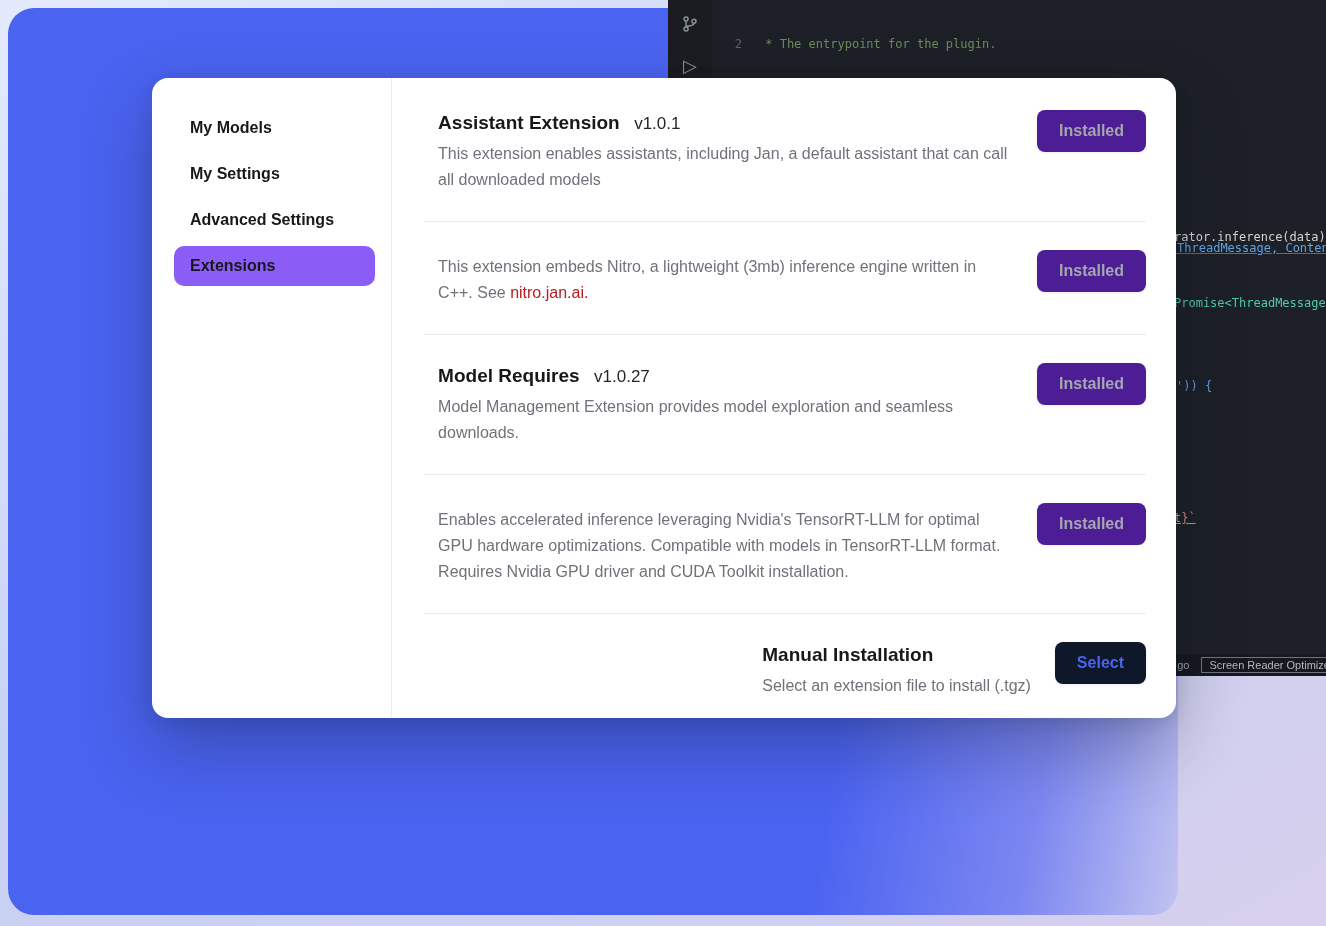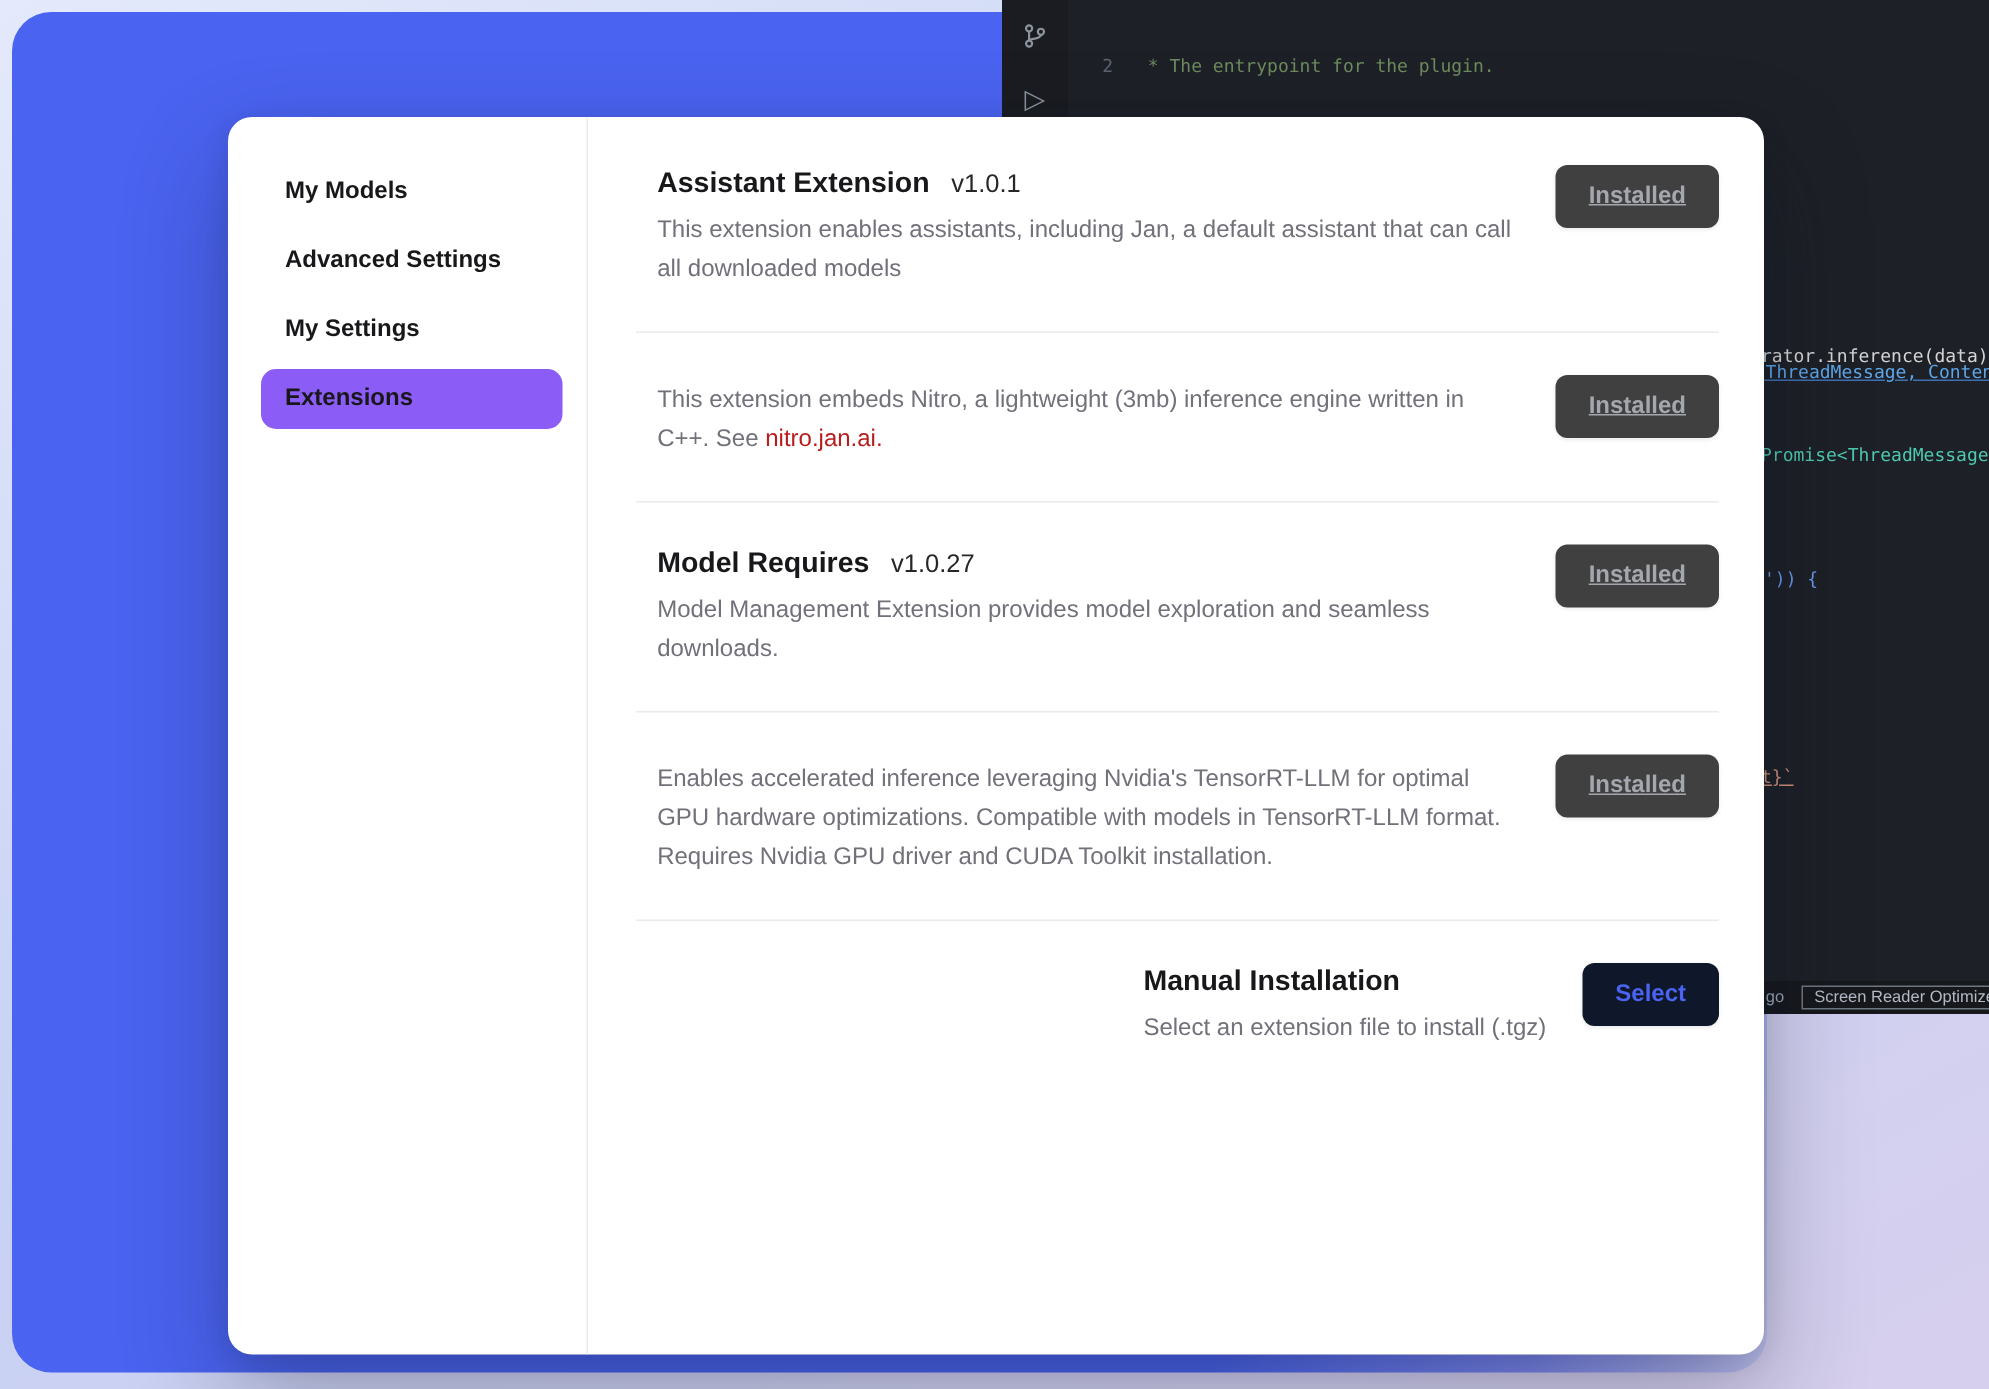--- a/index.html
+++ b/index.html
@@ -52,21 +52,21 @@
     position:absolute; left:0; right:0; bottom:0; height:22px; background:#16181c;
     display:flex; align-items:center; justify-content:flex-end; gap:12px;
     font-size:11px; color:#9da5b4; padding-right:2px; white-space:nowrap;
   }
   .sr-box{
     border:1px solid #6e7681; padding:1px 7px; color:#b3bac4; margin-right:-20px;
   }
 
   
   .modal{
-    position:absolute; left:152px; top:78px; width:1024px; height:825px;
+    position:absolute; left:152px; top:78px; width:1024px; height:640px;
     background:#ffffff; border-radius:16px; overflow:hidden;
     box-shadow:0 30px 70px rgba(15,23,42,.30), 0 4px 18px rgba(15,23,42,.12);
     display:flex;
   }
   .sidebar{
     width:240px; flex:none; border-right:1px solid #ececee;
     padding:30px 16px 0 22px;
   }
   .side-item{
     padding:11px 16px; border-radius:10px; margin-bottom:6px;
@@ -86,21 +86,21 @@
   .sec-title{ font-size:19px; font-weight:700; color:#18181b; }
   .sec-version{ font-size:17px; font-weight:500; color:#27272a; margin-left:10px; }
   .sec-desc{ margin-top:4px; font-size:16px; line-height:26px; color:#71717a; }
   .desc-link{ color:#b91c1c; cursor:pointer; text-decoration:none; }
   .btn{
     flex:none; align-self:flex-start; border:none; border-radius:8px;
     padding:12px 22px; font-size:16px; font-weight:600;
     font-family:"Liberation Sans", sans-serif; cursor:pointer;
     box-shadow:0 1px 3px rgba(0,0,0,.08);
   }
-  .btn-installed{ background:#404040; color:#a4a7ae;text-decoration:underline; }
+  .btn-installed{ background:#4c1d95; color:#a4a7ae; }
   .btn-select{ background:#0f172a; color:#4a63f0; }
 </style>
 </head>
 <body>
 
 <div class="stage">
 
   <div class="blue-panel"></div>
 
   <div class="editor">
@@ -149,22 +149,22 @@
     <div class="statusbar">
       <span>go</span>
       <span class="sr-box">Screen Reader Optimized</span>
     </div>
   </div>
 
   <div class="modal">
 
     <aside class="sidebar">
       <div class="side-item">My Models</div>
+      <div class="side-item">My Settings</div>
       <div class="side-item">Advanced Settings</div>
-      <div class="side-item">My Settings</div>
       <div class="side-item active">Extensions</div>
     </aside>
 
     <main class="content">
 
       <section class="section">
         <div class="sec-left">
           <div class="title-row">
             <span class="sec-title">Assistant Extension</span>
             <span class="sec-version">v1.0.1</span>

